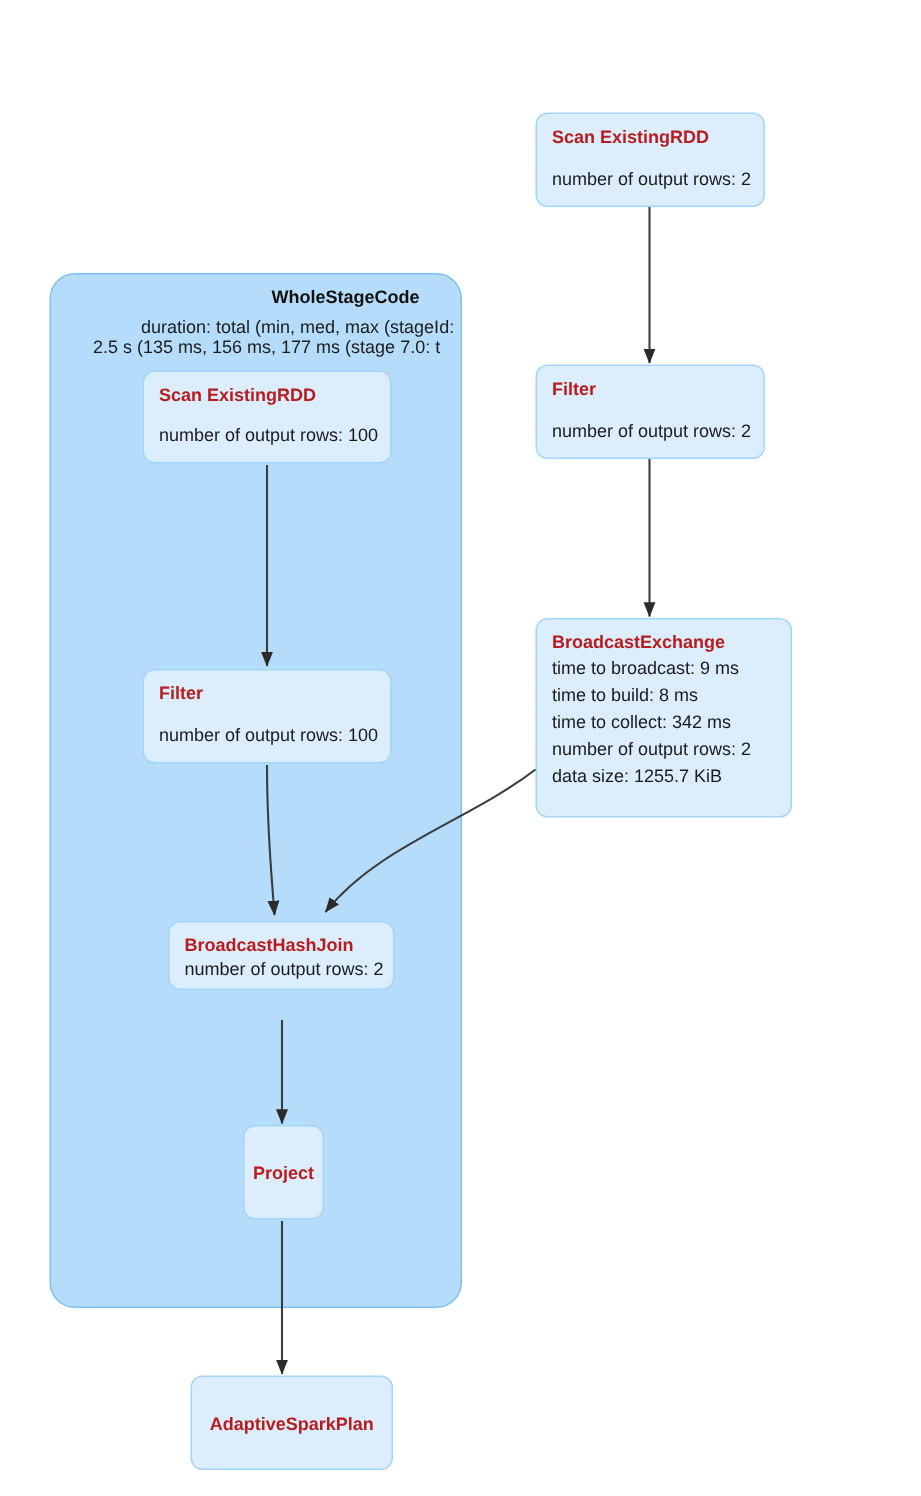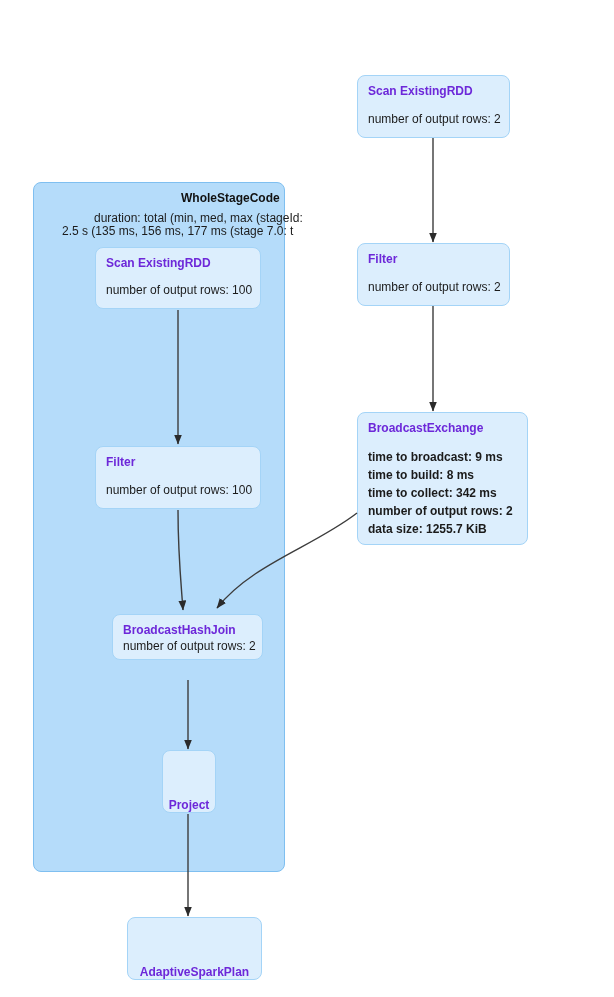--- a/index.html
+++ b/index.html
@@ -11,21 +11,21 @@
     font-family: "Liberation Sans", "DejaVu Sans", sans-serif;
     overflow: hidden;
   }
   .cluster {
     position: absolute;
     background: #b5dcfa;
     border: 1px solid #7fbff0;
     border-radius: 8px;
     box-sizing: border-box;
   }
-  #cluster-left  { left: 33px;  top: 182px; width: 252px; height: 690px; z-index: 1; }
+  #cluster-left  { left: 33px;  top: 182px; width: 275px; height: 690px; z-index: 1; border-radius: 17px; }
   #cluster-right { left: 283px; top: 12px;  width: 314px; height: 353px; z-index: 2; }
   .cluster-title {
     position: absolute;
     font-size: 12px;
     font-weight: bold;
     color: #111111;
     white-space: nowrap;
   }
   #cluster-right .cluster-title { top: 9px; right: 20px; }
   #cluster-left  .cluster-title { top: 8px; left: 147px; }
@@ -43,33 +43,33 @@
   .node {
     position: absolute;
     background: #dceefd;
     border: 1px solid #a4d4f7;
     border-radius: 8px;
     box-sizing: border-box;
     z-index: 3;
     font-size: 12px;
     color: #1b1b1b;
   }
-  .node-title { font-weight: bold; color: #6d28d9; }
+  .node-title { font-weight: bold; color: #b91c1c; }
   .metric-node {
     display: flex;
     flex-direction: column;
     justify-content: space-between;
     padding: 8px 10px 9px 10px;
   }
   .multi-metric-node { padding: 8px 10px 9px 10px; }
-  .multi-metric-node .metrics { margin-top: 13px; font-weight: bold; }
+  .multi-metric-node .metrics { margin-top: 1px; }
   .metric { line-height: 18px; white-space: nowrap; }
   .label-node {
     display: flex;
-    align-items: flex-end;
+    align-items: center;
     justify-content: center;
     text-align: center;
   }
   #node-scan-right       { left: 357px; top: 75px;  width: 153px; height: 63px; }
   #node-filter-right     { left: 357px; top: 243px; width: 153px; height: 63px; }
   #node-broadcast-exchange { left: 357px; top: 412px; width: 171px; height: 133px; }
   #node-scan-left        { left: 95px;  top: 247px; width: 166px; height: 62px; }
   #node-filter-left      { left: 95px;  top: 446px; width: 166px; height: 63px; }
   #node-broadcast-hash-join { left: 112px; top: 614px; width: 151px; height: 46px; }
   #node-project          { left: 162px; top: 750px; width: 54px;  height: 63px; }

